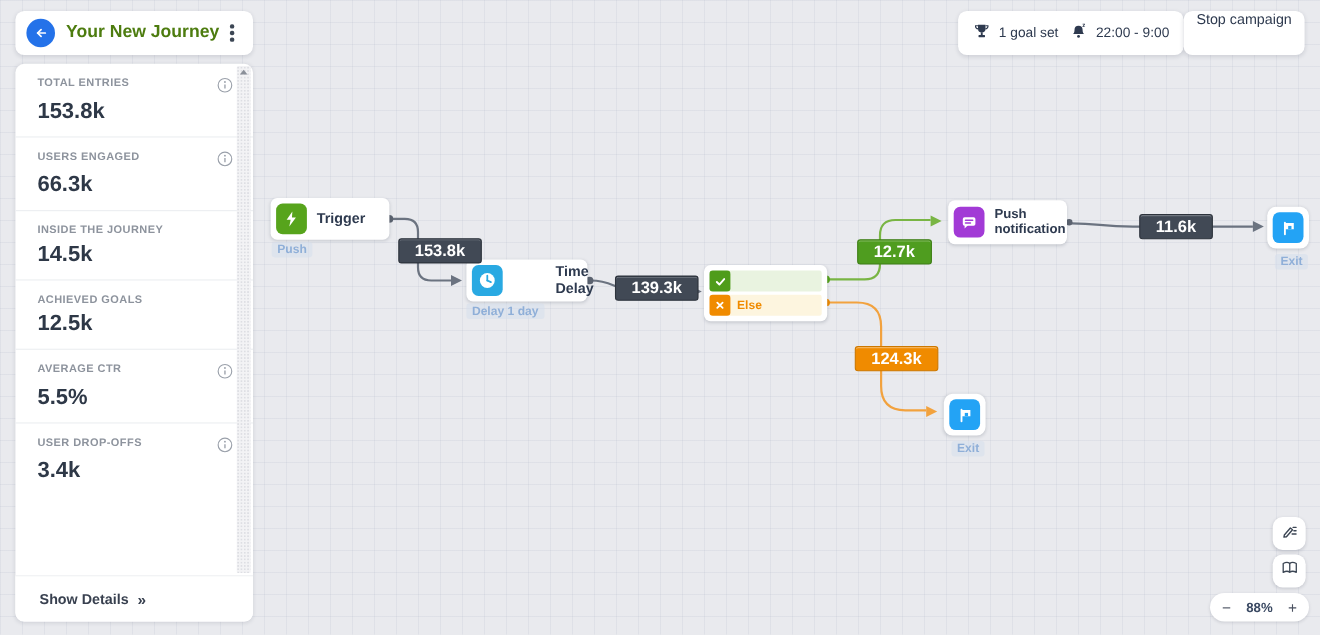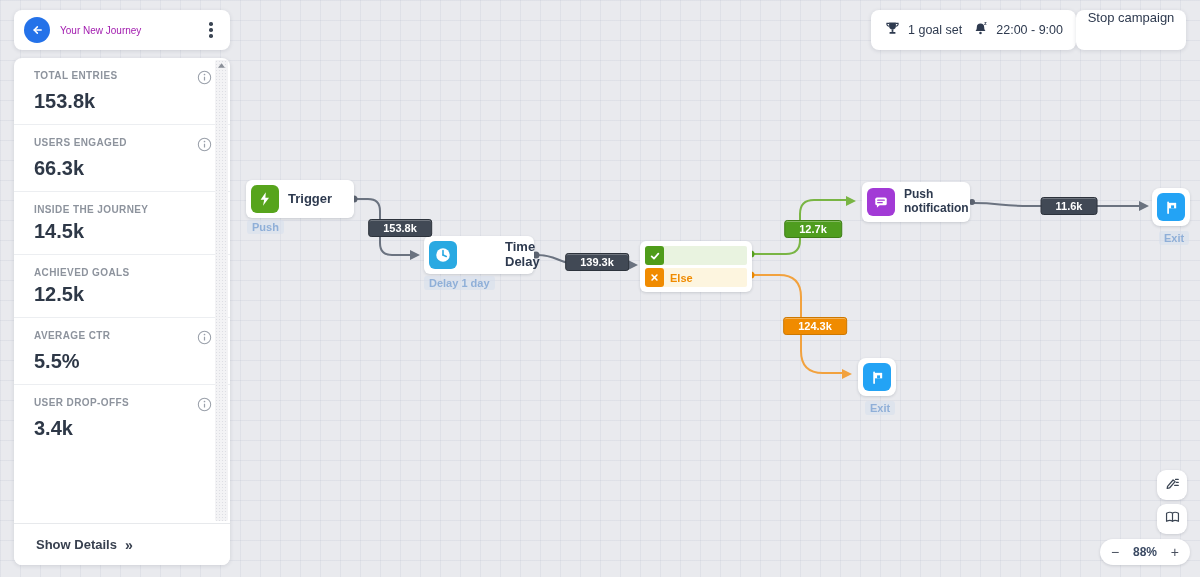--- a/index.html
+++ b/index.html
@@ -14,21 +14,21 @@
     background-image:
       linear-gradient(to right, rgba(185,190,205,0.22) 1px, transparent 1px),
       linear-gradient(to bottom, rgba(185,190,205,0.22) 1px, transparent 1px);
     background-size:20px 20px;
   }
   .card{background:#fff;border-radius:8px;box-shadow:0 1px 4px rgba(30,40,60,.13);position:absolute;}
 
   
   .header-card{left:14px;top:10px;width:216px;height:40px;display:flex;align-items:center;padding:0 10px;box-sizing:border-box;}
   .back-btn{width:26px;height:26px;border-radius:50%;background:#2472e9;display:flex;align-items:center;justify-content:center;flex:0 0 auto;cursor:pointer;}
-  .header-title{flex:1;margin-left:10px;font-size:10px;font-weight:400;color:#a21caf;white-space:nowrap;}
+  .header-title{flex:1;margin-left:10px;font-size:16px;font-weight:700;color:#4d7c0f;white-space:nowrap;}
   .kebab{width:18px;height:22px;display:flex;flex-direction:column;align-items:center;justify-content:center;gap:2.5px;cursor:pointer;}
   .kebab i{width:3.5px;height:3.5px;border-radius:50%;background:#3c4654;display:block;}
 
   
   .sidebar{left:14px;top:58px;width:216px;height:507px;display:flex;flex-direction:column;}
   .stats{position:relative;flex:1;}
   .stat{padding:12px 30px 11px 20px;border-bottom:1px solid #eceef1;position:relative;}
   .stat-top{display:flex;align-items:flex-start;justify-content:space-between;}
   .stat-label{font-size:10px;letter-spacing:.4px;color:#8d939d;font-weight:700;}
   .info-icon{line-height:0;margin-right:-12px;cursor:pointer;}
@@ -77,21 +77,21 @@
   .exit-bottom{left:858px;top:358px;}
 
   .tag{position:absolute;font-size:11px;font-weight:700;color:#8fafd8;background:rgba(213,222,236,.55);
     padding:1px 5px;border-radius:3px;white-space:nowrap;}
   .tag-entry{left:247px;top:220px;}
   .tag-delay{left:424px;top:276px;}
   .tag-exit-right{left:1159px;top:231px;}
   .tag-exit-bottom{left:865px;top:401px;}
 
   
-  .badge{position:absolute;transform:translate(-50%,-50%);font-size:11px;font-weight:700;color:#fff;
+  .badge{position:absolute;transform:translate(-50%,-50%);font-size:15px;font-weight:700;color:#fff;
     padding:2px 14px;border-radius:3px;white-space:nowrap;}
   .badge-dark{background:#414955;border:1px solid #2d333c;box-shadow:inset 0 1px 0 rgba(255,255,255,.25);}
   .badge-green{background:#4f9d1f;border:1px solid #3e7e16;box-shadow:inset 0 1px 0 rgba(255,255,255,.3);}
   .badge-orange{background:#f08b00;border:1px solid #cd7800;box-shadow:inset 0 1px 0 rgba(255,255,255,.35);}
   .b-entry{left:400px;top:228px;}
   .b-delay{left:597px;top:262px;}
   .b-yes{left:813px;top:229px;}
   .b-push{left:1069px;top:206px;}
   .b-else{left:815px;top:326px;}
 

